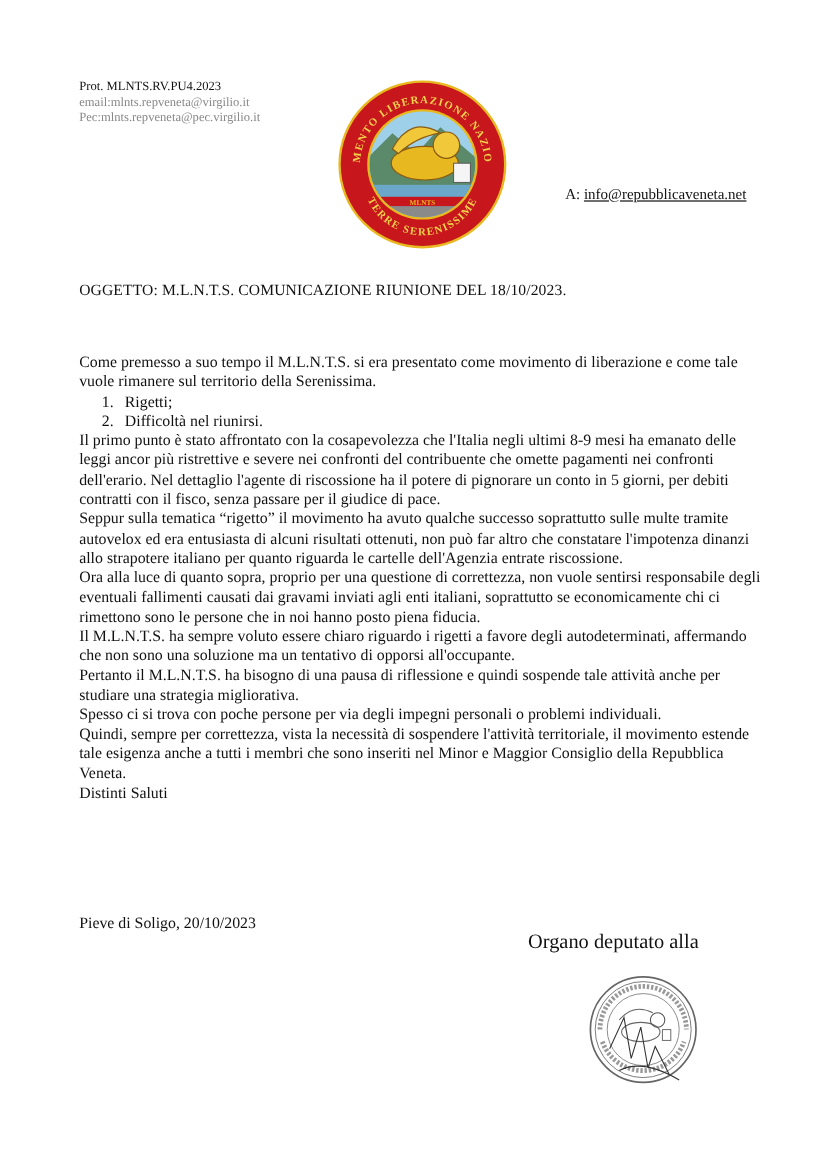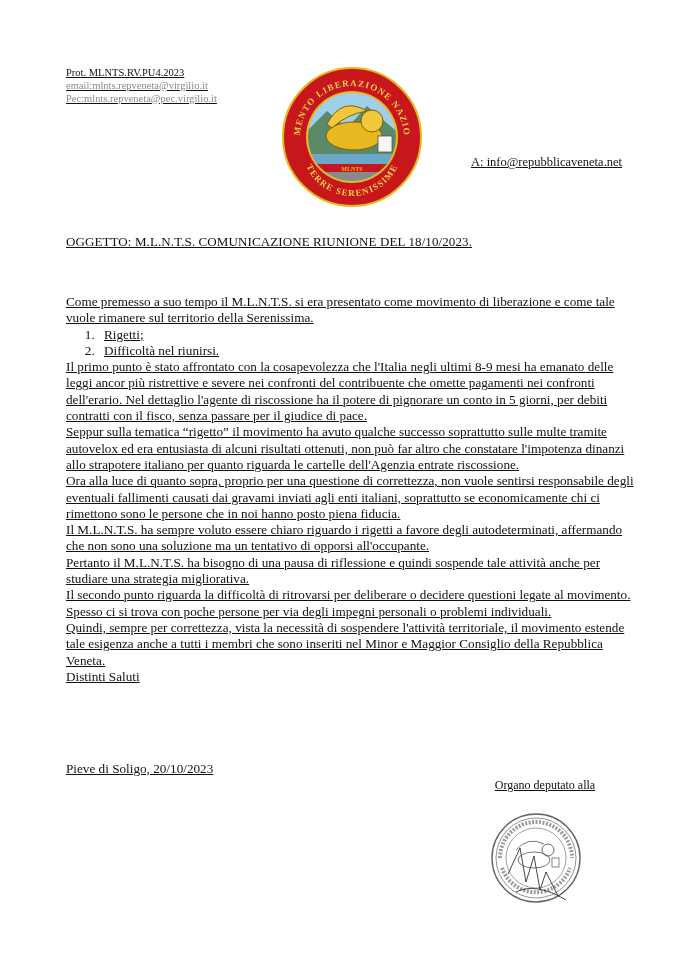--- a/index.html
+++ b/index.html
@@ -1,30 +1,30 @@
 <!DOCTYPE html>
 <html><head>
 <meta charset="utf-8">
 <style>
   html, body { margin: 0; padding: 0; background: #ffffff; }
   body { width: 690px; height: 976px; position: relative; overflow: hidden;
          font-family: "Liberation Serif", serif; color: #111; }
-  .abs { position: absolute; text-decoration: underline; }
+  .abs { position: absolute; }
   .hdr-left { left: 66px; top: 66px; font-size: 10.5px; line-height: 13px; }
   .hdr-left .gray { color: #888; }
   .logo { left: 272px; top: 66px; width: 160px; height: 142px; }
   .recipient { left: 471px; top: 155px; font-size: 12.5px; text-align: right; }
   .recipient a { color: #111; text-decoration: underline; }
   .subject { left: 66px; top: 234px; font-size: 13px; letter-spacing: 0.1px; }
   .body { left: 66px; top: 294px; width: 570px; font-size: 13.2px; line-height: 16.3px; }
   .body p { margin: 0; }
   .body ol { margin: 0; padding-left: 32px; }
   .body ol li { padding-left: 6px; }
   .place { left: 66px; top: 761px; font-size: 13.2px; }
-  .organ { left: 440px; top: 777px; width: 210px; text-align: center; font-size: 12px; line-height: 16.3px; }
+  .organ { left: 440px; top: 777px; width: 210px; text-align: left; font-size: 17px; line-height: 16.3px; }
   .seal { left: 486px; top: 812px; width: 100px; height: 96px; }
 </style>
 </head>
 <body>
 
 <div class="abs hdr-left">
   <div>Prot. MLNTS.RV.PU4.2023</div>
   <div class="gray">email:mlnts.repveneta@virgilio.it</div>
   <div class="gray">Pec:mlnts.repveneta@pec.virgilio.it</div>
 </div>
@@ -71,21 +71,20 @@
   <p>Come premesso a suo tempo il M.L.N.T.S. si era presentato come movimento di liberazione e come tale vuole rimanere sul territorio della Serenissima.</p>
   <ol>
     <li>Rigetti;</li>
     <li>Difficoltà nel riunirsi.</li>
   </ol>
   <p>Il primo punto è stato affrontato con la cosapevolezza che l'Italia negli ultimi 8-9 mesi ha emanato delle leggi ancor più ristrettive e severe nei confronti del contribuente che omette pagamenti nei confronti dell'erario. Nel dettaglio l'agente di riscossione ha il potere di pignorare un conto in 5 giorni, per debiti contratti con il fisco, senza passare per il giudice di pace.</p>
   <p>Seppur sulla tematica “rigetto” il movimento ha avuto qualche successo soprattutto sulle multe tramite autovelox ed era entusiasta di alcuni risultati ottenuti, non può far altro che constatare l'impotenza dinanzi allo strapotere italiano per quanto riguarda le cartelle dell'Agenzia entrate riscossione.</p>
   <p>Ora alla luce di quanto sopra, proprio per una questione di correttezza, non vuole sentirsi responsabile degli eventuali fallimenti causati dai gravami inviati agli enti italiani, soprattutto se economicamente chi ci rimettono sono le persone che in noi hanno posto piena fiducia.</p>
   <p>Il M.L.N.T.S. ha sempre voluto essere chiaro riguardo i rigetti a favore degli autodeterminati, affermando che non sono una soluzione ma un tentativo di opporsi all'occupante.</p>
   <p>Pertanto il M.L.N.T.S. ha bisogno di una pausa di riflessione e quindi sospende tale attività anche per studiare una strategia migliorativa.</p>
-  <p>Il secondo punto riguarda la difficoltà di ritrovarsi per deliberare o decidere questioni legate al movimento.</p>
   <p>Spesso ci si trova con poche persone per via degli impegni personali o problemi individuali.</p>
   <p>Quindi, sempre per correttezza, vista la necessità di sospendere l'attività territoriale, il movimento estende tale esigenza anche a tutti i membri che sono inseriti nel Minor e Maggior Consiglio della Repubblica Veneta.</p>
   <p>Distinti Saluti</p>
 </div>
 
 <div class="abs place">Pieve di Soligo, 20/10/2023</div>
 
 <div class="abs organ">
   <div>Organo deputato alla</div>
 </div>

